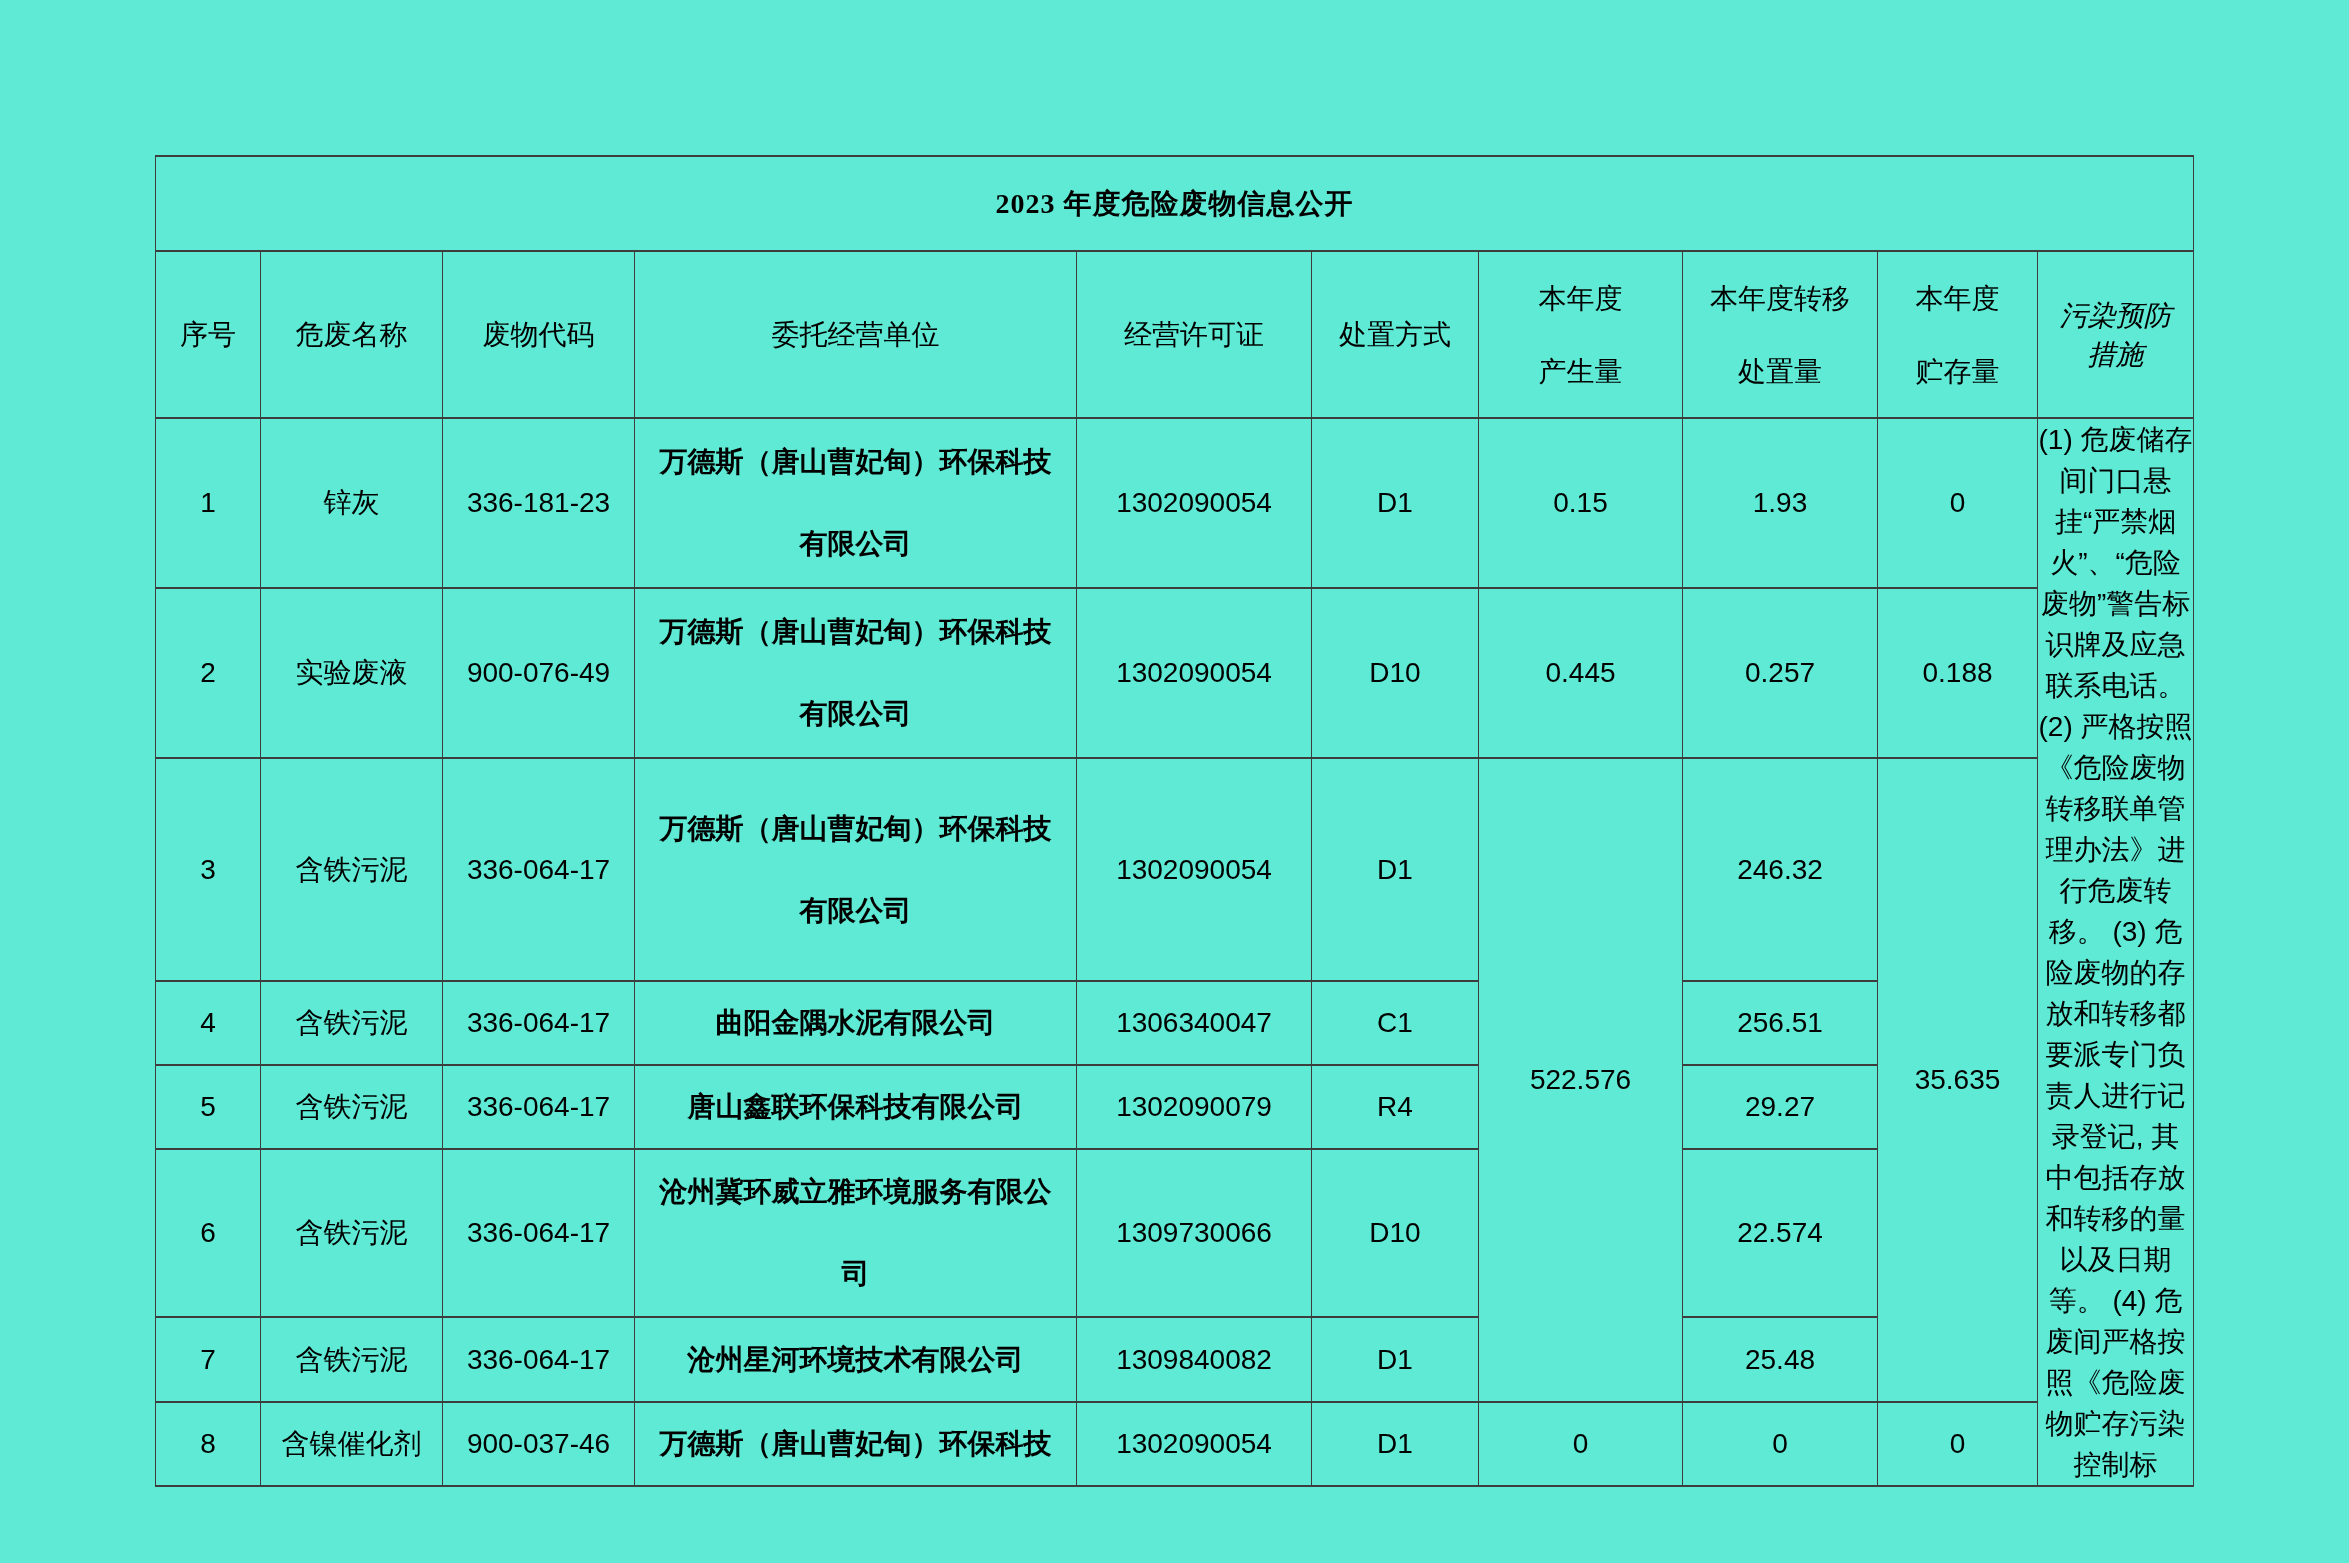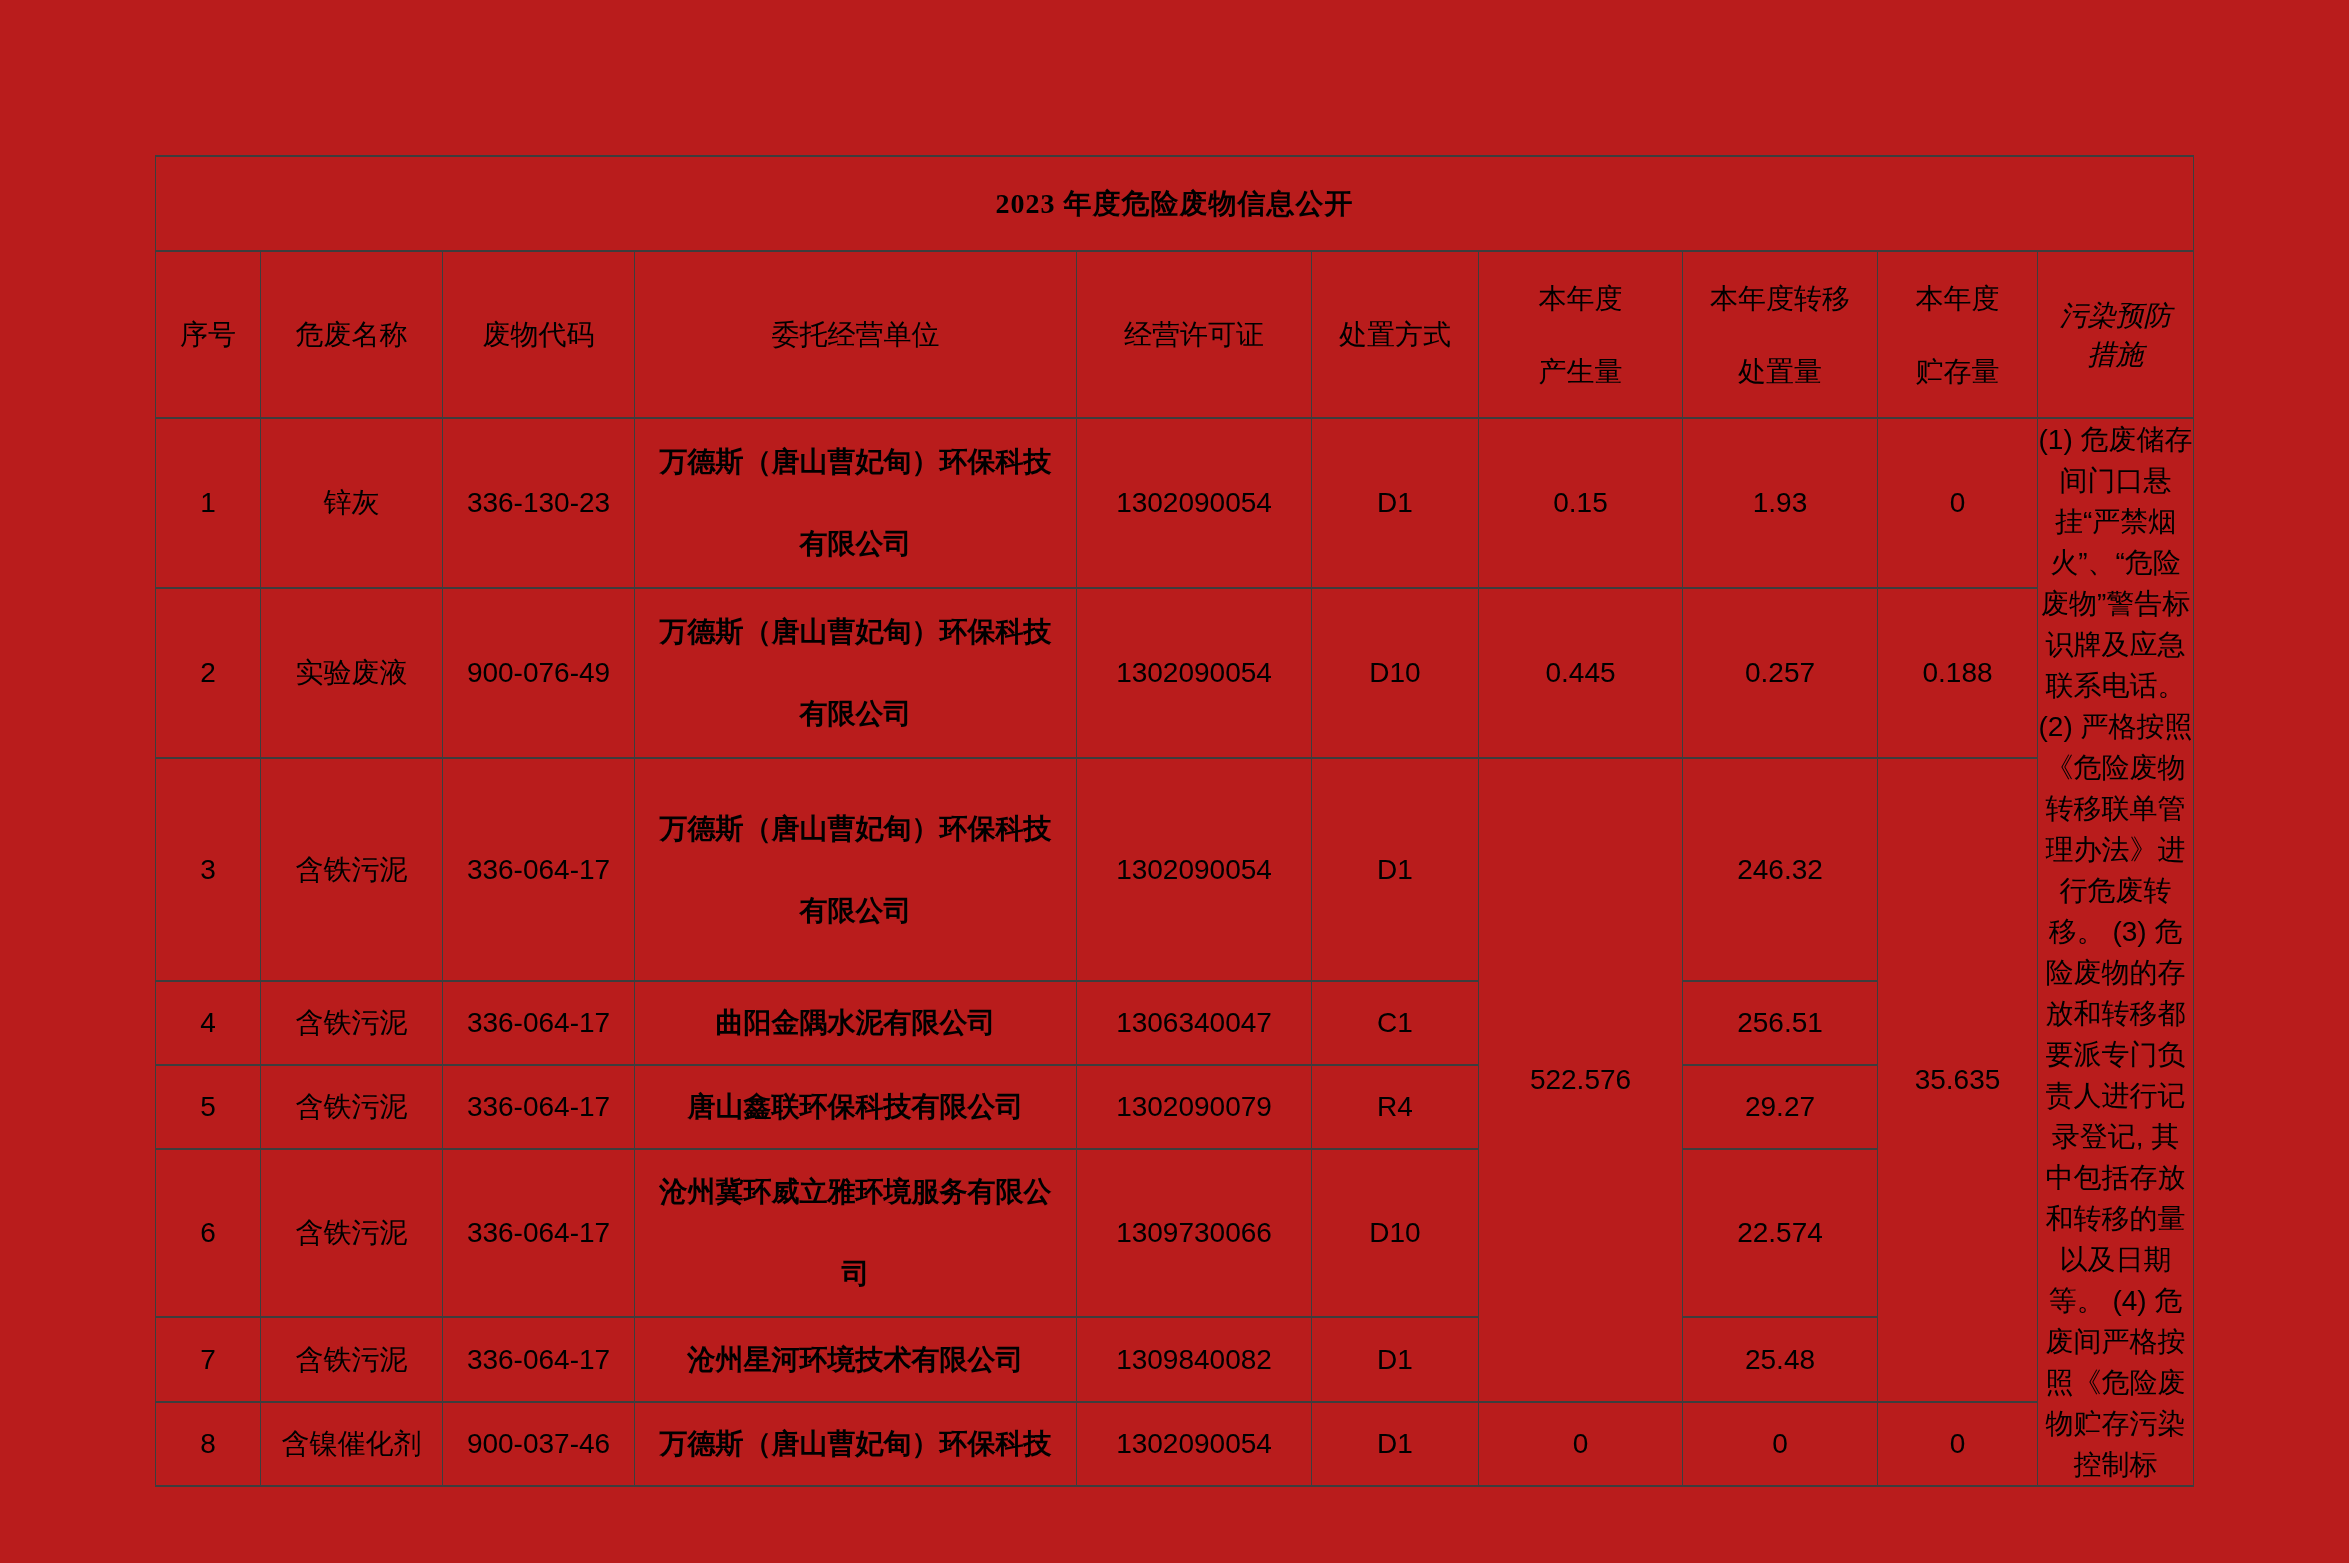--- a/index.html
+++ b/index.html
@@ -1,19 +1,19 @@
 <!DOCTYPE html>
 <html><head>
 <meta charset="utf-8">
 <style>
   html,body{margin:0;padding:0;background:#ffffff;}
   .page{
     position:relative;
     width:2349px;height:1563px;
-    background:#b91c1c;
+    background:#5eead4;
     font-family:"Liberation Sans","DejaVu Sans",sans-serif;
     color:#000;
     overflow:hidden;
   }
   table.waste{
     position:absolute;left:155px;top:155px;
     width:2038px;
     border-collapse:collapse;
     table-layout:fixed;
   }
@@ -91,21 +91,21 @@
       </td>
       <td class="hdr hdr-small">
         <div class="pl">污染预防</div>
         <div class="pl">措施</div>
       </td>
     </tr>
 
     <tr style="height:170px">
       <td>1</td>
       <td>锌灰</td>
-      <td>336-130-23</td>
+      <td>336-181-23</td>
       <td>
         <div class="cline">万德斯（唐山曹妃甸）环保科技</div>
         <div class="cline">有限公司</div>
       </td>
       <td>1302090054</td>
       <td>D1</td>
       <td>0.15</td>
       <td>1.93</td>
       <td>0</td>
       <td rowspan="8" class="cell-notes">(1) 危废储存间门口悬挂“严禁烟火”、“危险废物”警告标识牌及应急联系电话。(2) 严格按照《危险废物转移联单管理办法》进行危废转移。 (3) 危险废物的存放和转移都要派专门负责人进行记录登记, 其中包括存放和转移的量以及日期等。 (4) 危废间严格按照《危险废物贮存污染控制标</td>

